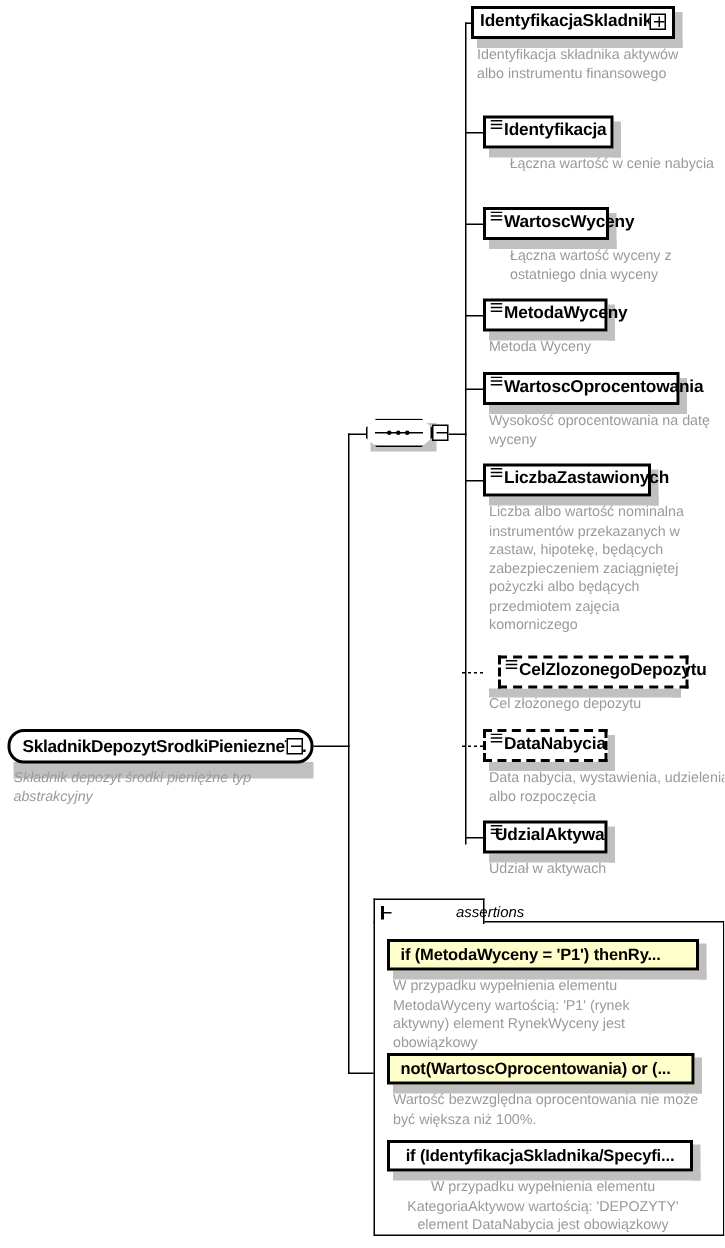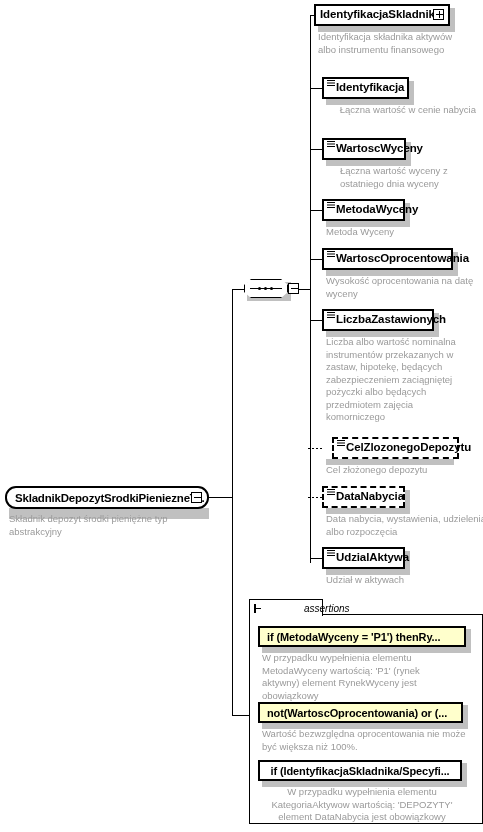--- a/index.html
+++ b/index.html
@@ -245,21 +245,21 @@
     <div class="seq-dot" style="left:20px;"></div>
     <div class="seq-dot" style="left:26px;"></div>
     <div class="expander" style="left:44px; top:4px;"></div>
   </div>
 
   <div class="shadow" style="left:9px; top:508px; width:200px; height:11px;"></div>
   <div class="rootnode" style="left:5px; top:486px; width:204px;">
     <span class="label">SkladnikDepozytSrodkiPieniezneT...</span>
   </div>
   <div class="expander" style="left:191px; top:492px;"></div>
-  <div class="doc" style="left:9px; top:513px; width:200px;">Składnik depozyt środki pieniężne typ abstrakcyjny</div>
+  <div class="doc" style="left:9px; top:513px; width:200px;font-style:italic;">Składnik depozyt środki pieniężne typ abstrakcyjny</div>
 
   <div class="shadow" style="left:318px; top:26px; width:137px; height:6px;"></div>
   <div class="shadow" style="left:450px; top:8px; width:5px; height:24px;"></div>
   <div class="node" style="left:314px; top:4px; width:136px;">
     <span class="label">IdentyfikacjaSkladnika</span>
   </div>
   <div class="expander plus" style="left:433px; top:9px;"></div>
   <div class="doc" style="left:318px; top:31px; width:150px;">Identyfikacja składnika aktywów albo instrumentu finansowego</div>
 
   <div class="shadow" style="left:326px; top:99px; width:88px; height:6px;"></div>
@@ -341,21 +341,21 @@
         <rect x="0" y="0" width="8" height="1" fill="#000"></rect>
         <rect x="0" y="2.5" width="8" height="1" fill="#000"></rect>
         <rect x="0" y="5" width="8" height="1" fill="#000"></rect>
       </svg>
     <span class="label">DataNabycia</span>
   </div>
   <div class="doc" style="left:326px; top:513px; width:160px;">Data nabycia, wystawienia, udzielenia albo rozpoczęcia</div>
 
   <div class="shadow" style="left:326px; top:569px; width:84px; height:6px;"></div>
   <div class="shadow" style="left:405px; top:551px; width:5px; height:24px;"></div>
-  <div class="node has-icon" style="left:322px; top:547px; width:83px;">
+  <div class="node has-icon" style="left:322px; top:547px; width:83px;justify-content:center;">
     <svg class="elem-icon" viewBox="0 0 8 7">
         <rect x="0" y="0" width="8" height="1" fill="#000"></rect>
         <rect x="0" y="2.5" width="8" height="1" fill="#000"></rect>
         <rect x="0" y="5" width="8" height="1" fill="#000"></rect>
       </svg>
     <span class="label">UdzialAktywa</span>
   </div>
   <div class="doc" style="left:326px; top:574px; width:150px;">Udział w aktywach</div>
 
   <div class="group" style="left:249px; top:614px; width:234px; height:210px;"></div>

